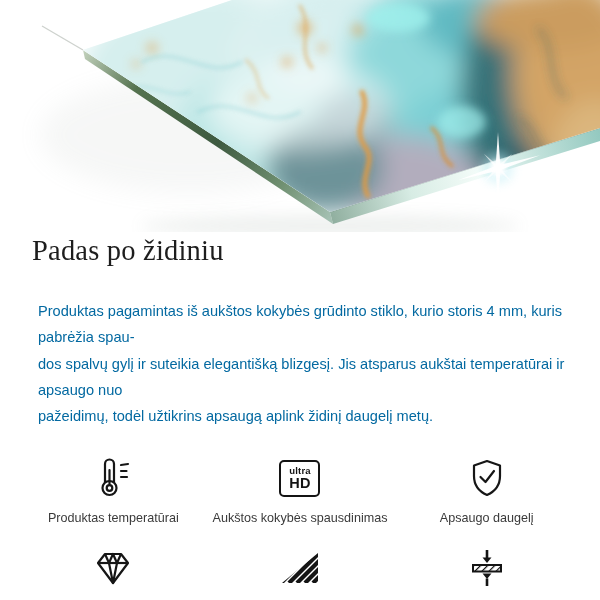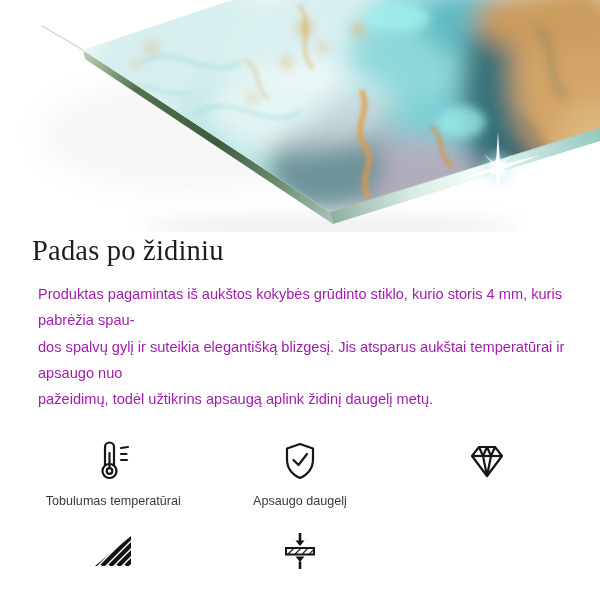--- a/index.html
+++ b/index.html
@@ -1,21 +1,21 @@
 <!DOCTYPE html>
 <html><head>
 <meta charset="utf-8">
 <style>
   html,body{margin:0;padding:0;background:#ffffff;}
   body{width:600px;height:600px;overflow:hidden;font-family:"Liberation Sans",sans-serif;position:relative;}
   .hero{position:absolute;top:0;left:0;width:600px;height:232px;background:#ffffff;}
   .content{position:absolute;top:228px;left:0;width:600px;}
   .title{margin:4px 0 0 32px;font-family:"Liberation Serif","DejaVu Serif",serif;font-weight:400;
          font-size:28.5px;line-height:37px;color:#1d1d1d;letter-spacing:.2px;}
-  .desc{margin:12px 0 0 38px;width:540px;font-size:14.6px;line-height:26.3px;color:#a21caf;}
+  .desc{margin:29px 0 0 38px;width:540px;font-size:14.6px;line-height:26.3px;color:#0369a1;}
   .features{margin:26px 20px 0 20px;display:grid;grid-template-columns:repeat(3,1fr);row-gap:20px;}
   .feature{display:flex;flex-direction:column;align-items:center;}
   .icon-box{height:46px;display:flex;align-items:center;justify-content:center;}
   .feature-label{margin-top:10px;font-size:12.6px;color:#3a3a3a;}
   .uhd-badge{width:37px;height:33px;border:2.6px solid #141414;border-radius:5px;
              display:flex;flex-direction:column;align-items:center;justify-content:center;
              color:#141414;font-weight:bold;}
   .uhd-top{font-size:9.5px;line-height:10px;letter-spacing:.2px;}
   .uhd-bottom{font-size:14.5px;line-height:14px;letter-spacing:.3px;}
   svg .stroke{fill:none;stroke:#161616;stroke-width:2.2;}
@@ -143,23 +143,32 @@
         <svg width="38" height="42" viewBox="0 0 38 42">
           <path class="stroke" d="M11,25 V7 a4.5,4.5 0 0 1 9,0 V25" stroke-linecap="round"></path>
           <circle class="stroke" cx="15.5" cy="31" r="7"></circle>
           <circle class="stroke" cx="15.5" cy="31" r="2.8"></circle>
           <line class="stroke" x1="15.5" y1="13" x2="15.5" y2="27" stroke-linecap="round"></line>
           <line class="stroke" x1="27" y1="8" x2="34" y2="7" stroke-linecap="round"></line>
           <line class="stroke" x1="27" y1="14" x2="32.5" y2="14" stroke-linecap="round"></line>
           <line class="stroke" x1="27" y1="20" x2="33" y2="20" stroke-linecap="round"></line>
         </svg>
       </div>
-      <div class="feature-label">Tobulumas temperatūrai</div>
-    </div>
-
+      <div class="feature-label">Produktas temperatūrai</div>
+    </div>
+
+    <div class="feature">
+      <div class="icon-box">
+        <div class="uhd-badge">
+          <span class="uhd-top">ultra</span>
+          <span class="uhd-bottom">HD</span>
+        </div>
+      </div>
+      <div class="feature-label">Aukštos kokybės spausdinimas</div>
+    </div>
 
     <div class="feature">
       <div class="icon-box">
         <svg width="38" height="40" viewBox="0 0 38 40">
           <path class="stroke" d="M19,3 L32,7.5 V18 C32,27.5 27,33.5 19,37 C11,33.5 6,27.5 6,18 V7.5 Z" stroke-linejoin="round"></path>
           <path class="stroke" d="M12.5,19 L17.5,24 L26,13" stroke-linecap="round" stroke-linejoin="round"></path>
         </svg>
       </div>
       <div class="feature-label">Apsaugo daugelį</div>
     </div>

